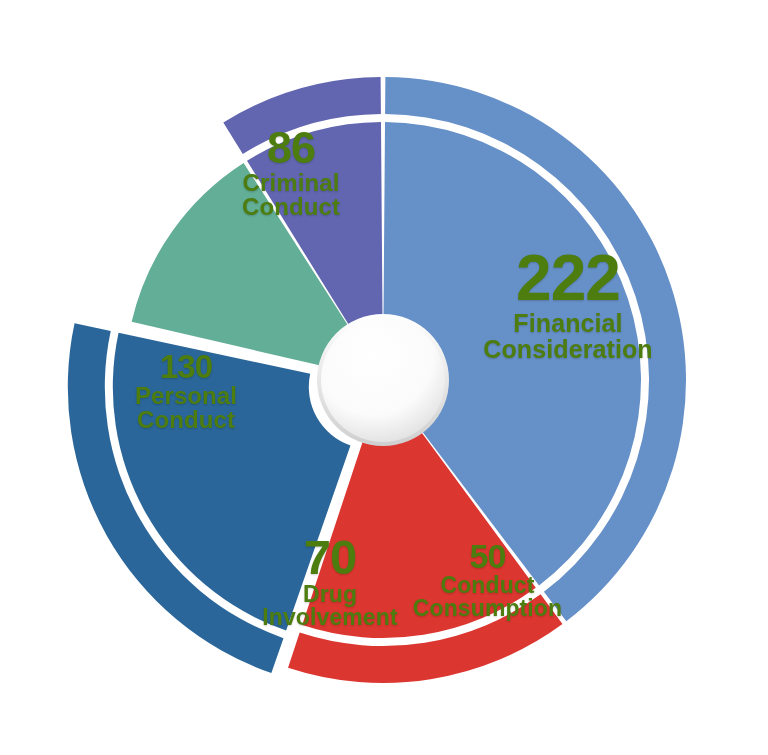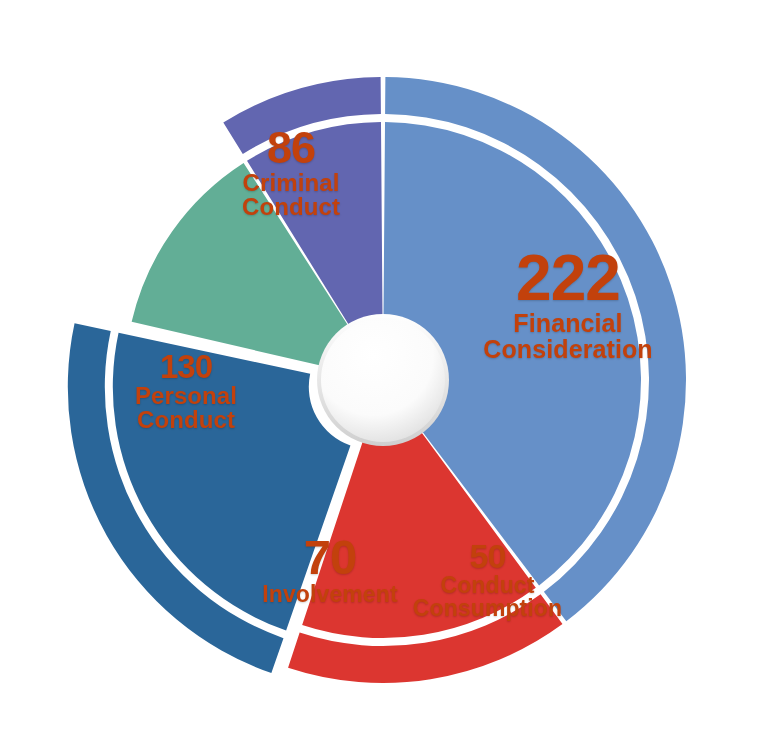--- a/index.html
+++ b/index.html
@@ -4,21 +4,21 @@
 <title>Donut Chart</title>
 <style>
   html,body{margin:0;padding:0;background:#ffffff;}
   body{width:768px;height:755px;overflow:hidden;
        font-family:"Liberation Sans","DejaVu Sans",sans-serif;}
   #chart-root{position:relative;width:768px;height:755px;background:#fff;}
   svg#donut{display:block;width:768px;height:755px;}
   .slice-label{
     position:absolute;
     text-align:center;
-    color:#c2410c;
+    color:#4d7c0f;
     line-height:1.02;
     pointer-events:none;
     text-shadow:0 1px 2px rgba(0,0,0,.18);
     font-family:"Liberation Sans","DejaVu Sans",sans-serif;
   }
   .slice-value{
     display:block;
     font-weight:700;
     letter-spacing:-1px;
   }
@@ -99,20 +99,21 @@
   </div>
 
   <div class="slice-label" id="lbl-2">
     <span class="slice-value">130</span>
     <span class="slice-name">Personal</span>
     <span class="slice-name">Conduct</span>
   </div>
 
   <div class="slice-label" id="lbl-3">
     <span class="slice-value">70</span>
+    <span class="slice-name">Drug</span>
     <span class="slice-name">Involvement</span>
   </div>
 
   <div class="slice-label" id="lbl-4">
     <span class="slice-value">50</span>
     <span class="slice-name">Conduct</span>
     <span class="slice-name">Consumption</span>
   </div>
 
 </div>

